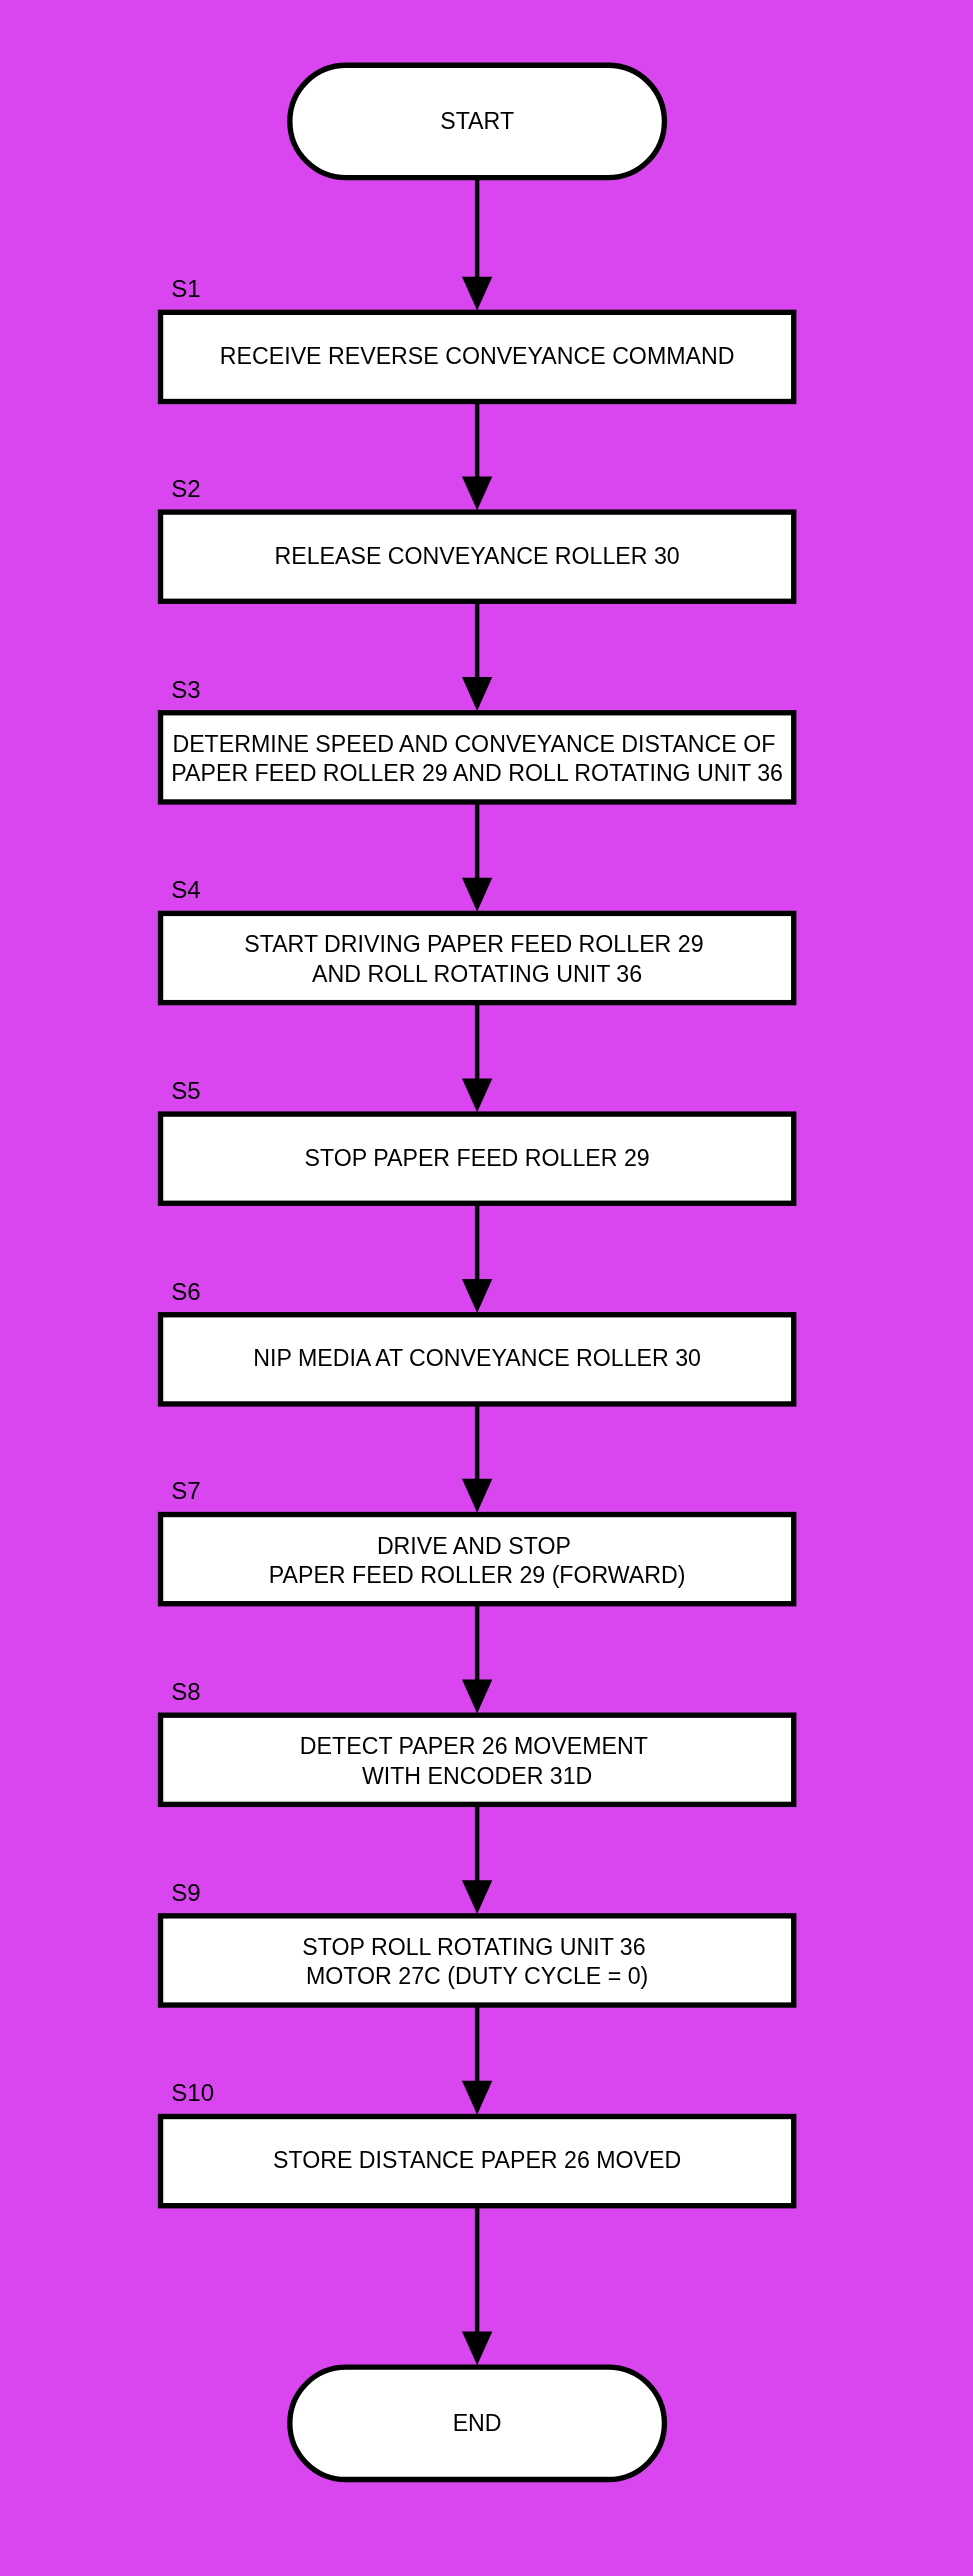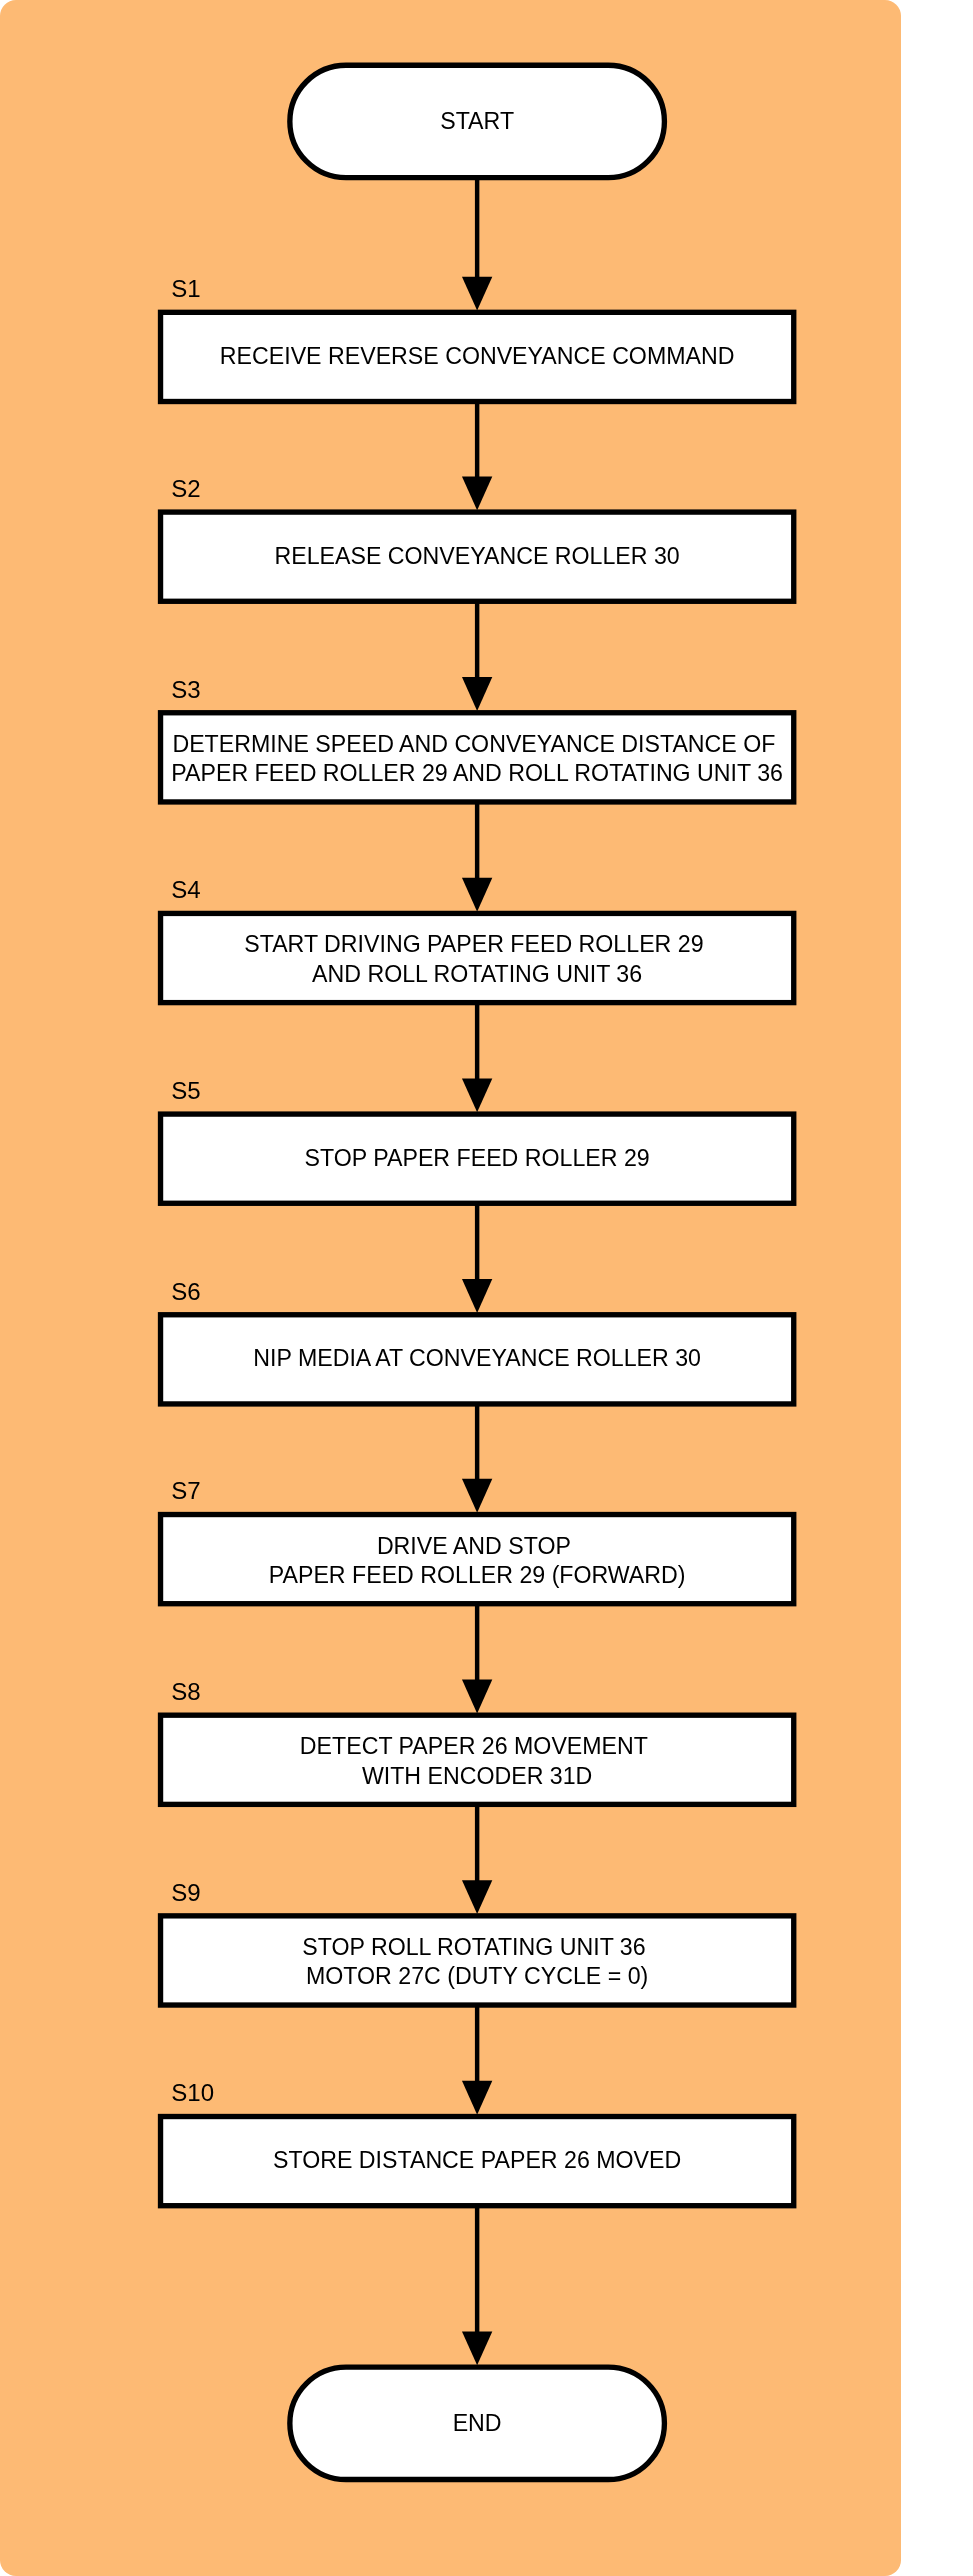--- a/index.html
+++ b/index.html
@@ -7,25 +7,24 @@
     margin: 0;
     padding: 0;
     background: #ffffff;
   }
   body {
     font-family: "Liberation Sans", sans-serif;
     color: #000000;
   }
   #page {
     position: relative;
-    width: 901px;
+    width: 973px;
     height: 2576px;
-    background: #fdba74;
+    background: #d946ef;
     overflow: hidden;
-    border-radius: 16px;
   }
   #flow-svg {
     position: absolute;
     left: 0;
     top: 0;
     width: 973px;
     height: 2576px;
     display: block;
   }
   

